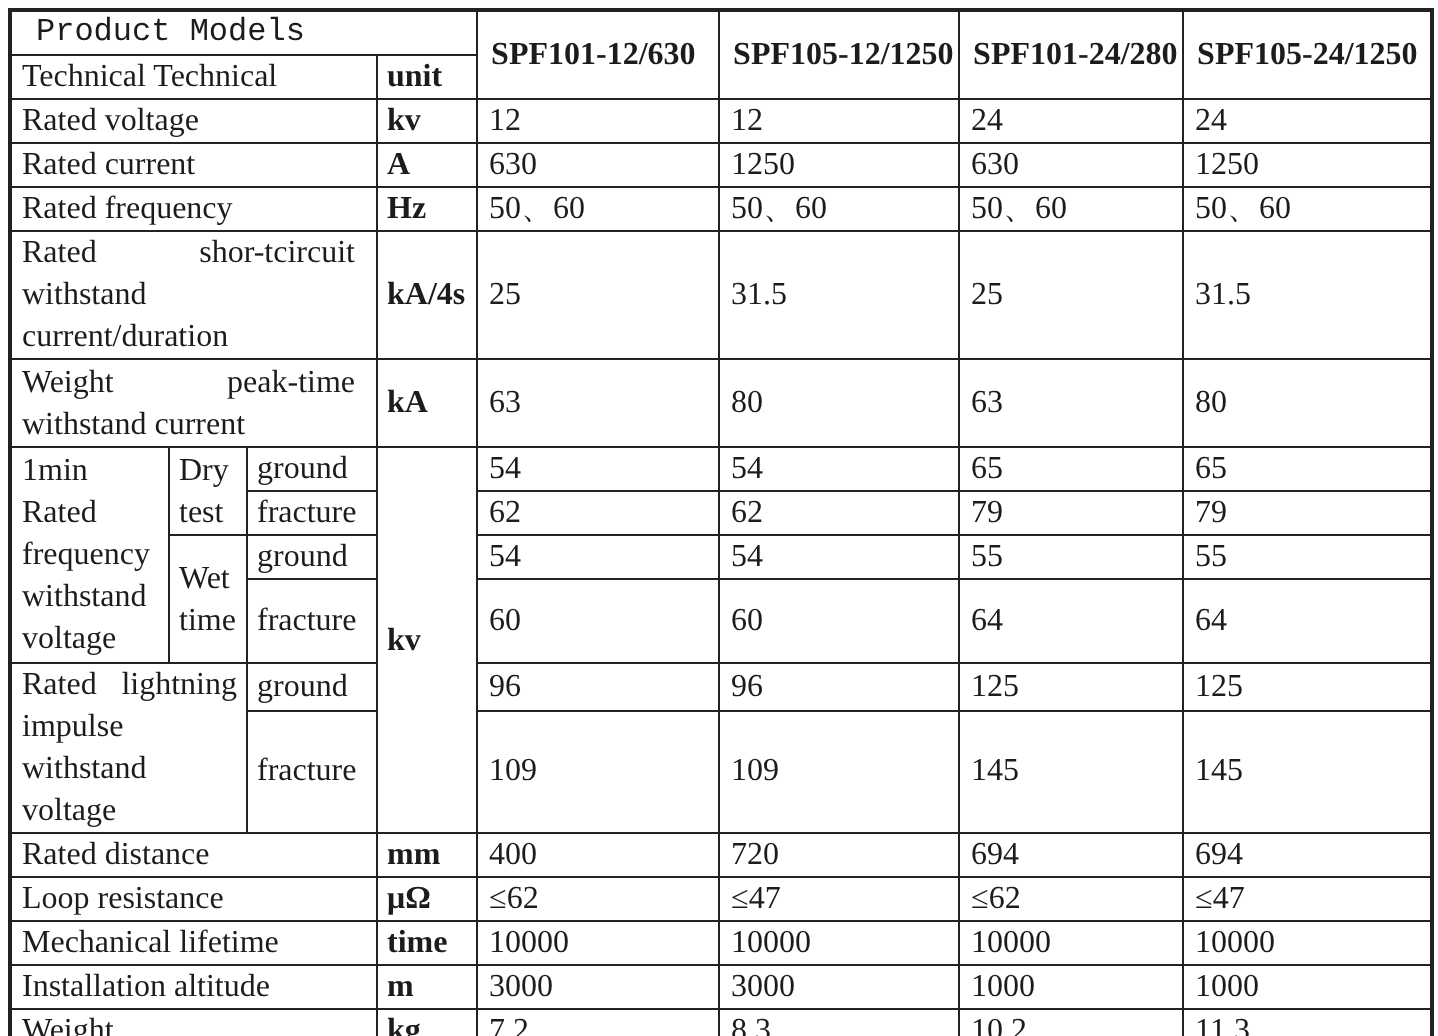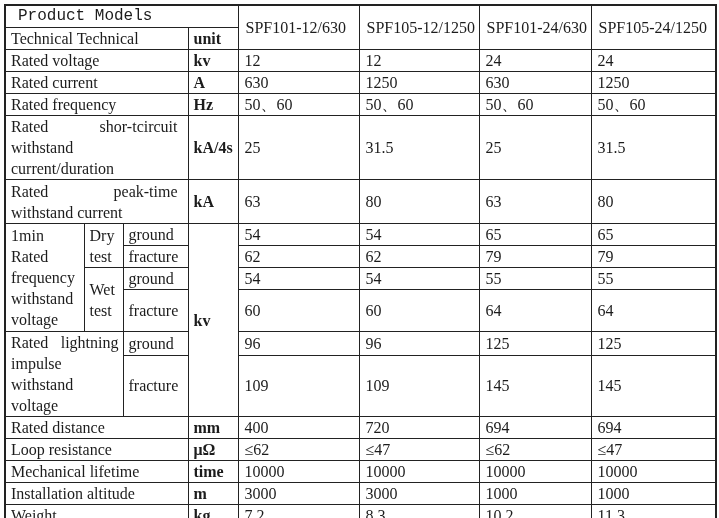--- a/index.html
+++ b/index.html
@@ -12,21 +12,21 @@
      vertical-align:middle;padding:0 5px;overflow:hidden;
      word-break:normal;}
   
   col.c1{width:79px;} col.c2{width:39px;} col.c3{width:65px;}
   col.cu{width:50px;} col.m1{width:121px;} col.m2{width:120px;}
   col.m3{width:112px;} col.m4{width:125px;}
   td.label{padding:0 10px 0 5px;}
   td.tight{padding:0 4px 0 5px;margin-left:36px;}
   td.unit{padding:0 4px 0 5px;white-space:nowrap;font-weight:bold;}
   td.val{padding:0 4px 0 6px;white-space:nowrap;}
-  td.model{padding:0 2px 0 7px;white-space:nowrap;}
+  td.model{padding:0 2px 0 7px;white-space:nowrap;font-weight:bold;}
   td.pm{padding-left:12px;font-family:Liberation Mono, monospace;}
   .jline{text-align:justify;text-align-last:justify;}
 </style>
 </head>
 <body>
 
 <div class="page">
 <table>
   <colgroup>
     <col class="c1">
@@ -37,21 +37,21 @@
         <col class="m2">
         <col class="m3">
         <col class="m4">
   </colgroup>
 
   <tbody>
         <tr style="height:22px">
     <td colspan="4" class="pm">Product Models</td>
     <td rowspan="2" class="model">SPF101-12/630</td>
     <td rowspan="2" class="model">SPF105-12/1250</td>
-    <td rowspan="2" class="model">SPF101-24/630</td>
+    <td rowspan="2" class="model">SPF101-24/280</td>
     <td rowspan="2" class="model">SPF105-24/1250</td>
   </tr>
   <tr style="height:22px">
     <td colspan="3" class="label">Technical Technical</td>
     <td class="unit">unit</td>
   </tr>
 
   <tr style="height:21px">
     <td colspan="3" class="label">Rated voltage</td>
     <td class="unit">kv</td>
@@ -87,21 +87,21 @@
     </td>
     <td class="unit">kA/4s</td>
     <td class="val">25</td>
     <td class="val">31.5</td>
     <td class="val">25</td>
     <td class="val">31.5</td>
   </tr>
 
   <tr style="height:44px">
     <td colspan="3" class="label">
-      <div class="jline">Rated peak-time</div>
+      <div class="jline">Weight peak-time</div>
       <div>withstand current</div>
     </td>
     <td class="unit">kA</td>
     <td class="val">63</td>
     <td class="val">80</td>
     <td class="val">63</td>
     <td class="val">80</td>
   </tr>
 
   <tr style="height:21px">
@@ -117,21 +117,21 @@
 
   <tr style="height:22px">
     <td class="tight">fracture</td>
     <td class="val">62</td>
     <td class="val">62</td>
     <td class="val">79</td>
     <td class="val">79</td>
   </tr>
 
   <tr style="height:22px">
-    <td rowspan="2" class="tight">Wet test</td>
+    <td rowspan="2" class="tight">Wet time</td>
     <td class="tight">ground</td>
     <td class="val">54</td>
     <td class="val">54</td>
     <td class="val">55</td>
     <td class="val">55</td>
   </tr>
 
   <tr style="height:42px">
     <td class="tight">fracture</td>
     <td class="val">60</td>

